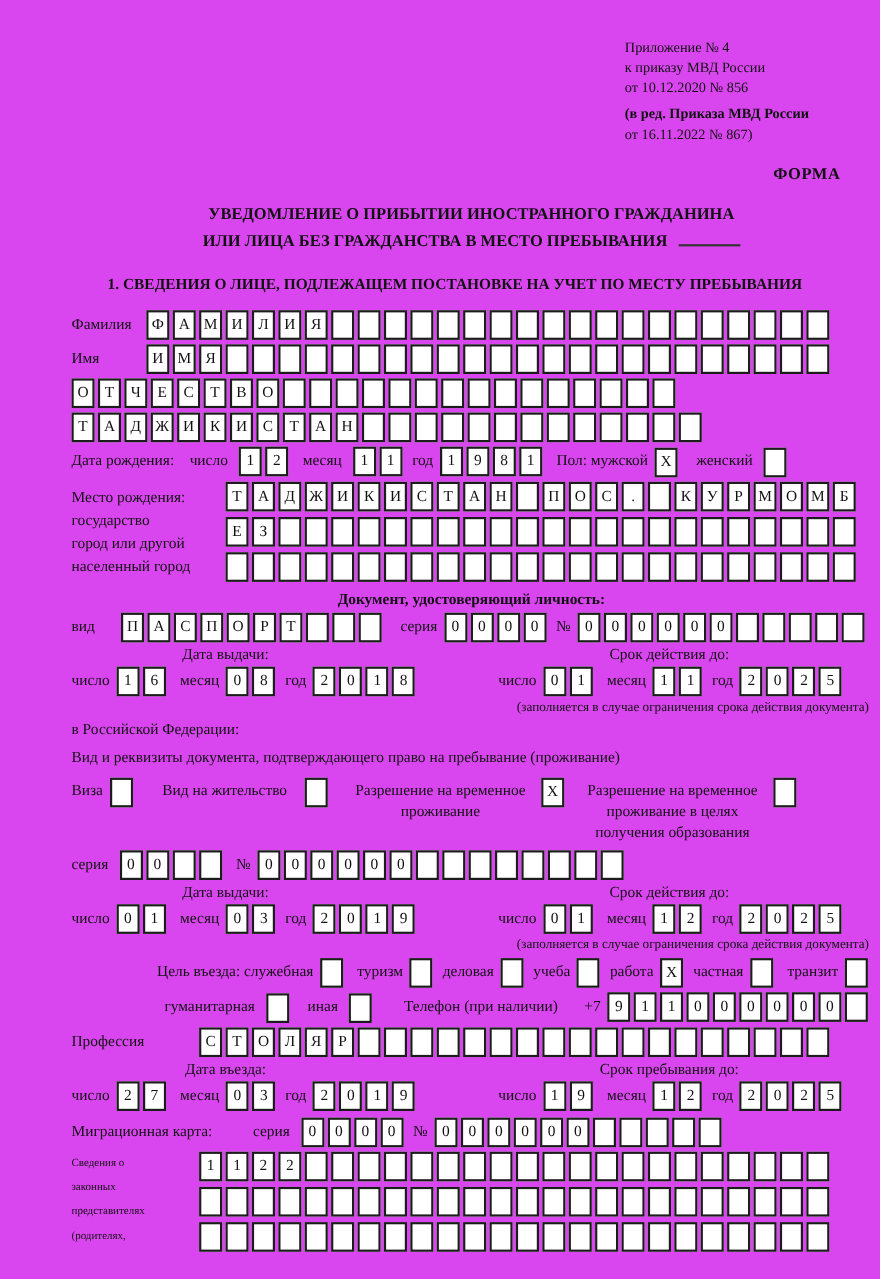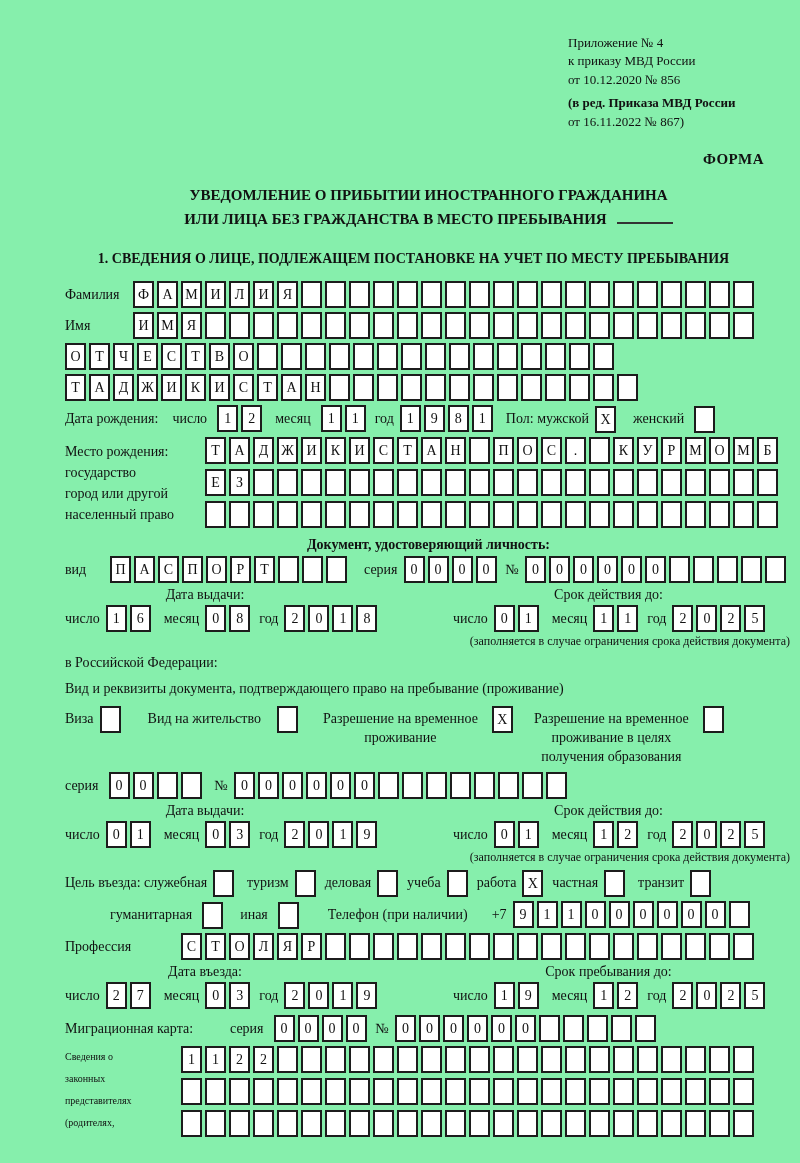--- a/index.html
+++ b/index.html
@@ -1,20 +1,20 @@
 <!DOCTYPE html>
 <html lang="ru"><head>
 <meta charset="utf-8">
 <style>
   html,body{margin:0;padding:0;background:#fff;}
   .page{
     width:800px;height:1163px;box-sizing:border-box;
     padding:34px 8px 0 65px;overflow:hidden;position:relative;
     font-family:"Liberation Serif","DejaVu Serif",serif;
-    color:#111;background:#86efac;
+    color:#111;background:#d946ef;
   }
   
   .appendix{width:200px;margin:0 24px 0 auto;font-size:13px;line-height:1.42;}
   .appendix .gap{margin-top:5px;font-weight:bold;}
   .forma{ text-align:right;padding-right:28px;font-weight:bold;font-size:15px;margin-top:20px;letter-spacing:.5px;}
   
   .title{text-align:center;font-weight:bold;font-size:15px;margin-top:16px;line-height:1.55;}
   .title-underline{display:inline-block;width:56px;border-bottom:2px solid #333;height:14px;margin-left:10px;}
   .section-heading{font-weight:bold;font-size:14px;margin-top:20px;text-align:center;margin-left:-30px;}
   
@@ -39,21 +39,21 @@
   .dcol-l{flex:0 0 360px;}
   .dcol-r{flex:1;}
   .dhead{font-size:14px;text-align:center;margin-bottom:2px;}
   .dvals{display:flex;align-items:center;}
   .dnote{font-size:12px;text-align:right;margin-top:2px;padding-right:2px;}
   
   .permit-row{display:flex;align-items:flex-start;margin:4px 0 6px 0;}
   .pcap{font-size:14px;line-height:19px;text-align:center;}
   .cbx{padding-top:1px;}
   
-  .purpose-row{display:flex;align-items:center;margin:4px 0;}
+  .purpose-row{display:flex;align-items:center;margin:4px 0;justify-content:flex-end;}
   .purpose-row .inline-lbl{line-height:27px;}
   
   .guard{display:flex;align-items:flex-start;margin-top:2px;}
   .guard-labels div{font-size:10px;line-height:22px;}
   .paragraph{font-size:14px;line-height:24px;margin:2px 0;}
 </style>
 </head>
 <body>
 
 <div class="page">
@@ -225,21 +225,21 @@
     <span class="cells cbx">
         <span class="cell"></span>
       </span>
   </div>
 
   <div class="frow">
     <span class="flabel w140 multiline">
       <div>Место рождения:</div>
       <div>государство</div>
       <div>город или другой</div>
-      <div>населенный право</div>
+      <div>населенный город</div>
     </span>
     <span class="cellcol">
       <span class="cells">
           <span class="cell">Т</span>
           <span class="cell">А</span>
           <span class="cell">Д</span>
           <span class="cell">Ж</span>
           <span class="cell">И</span>
           <span class="cell">К</span>
           <span class="cell">И</span>

